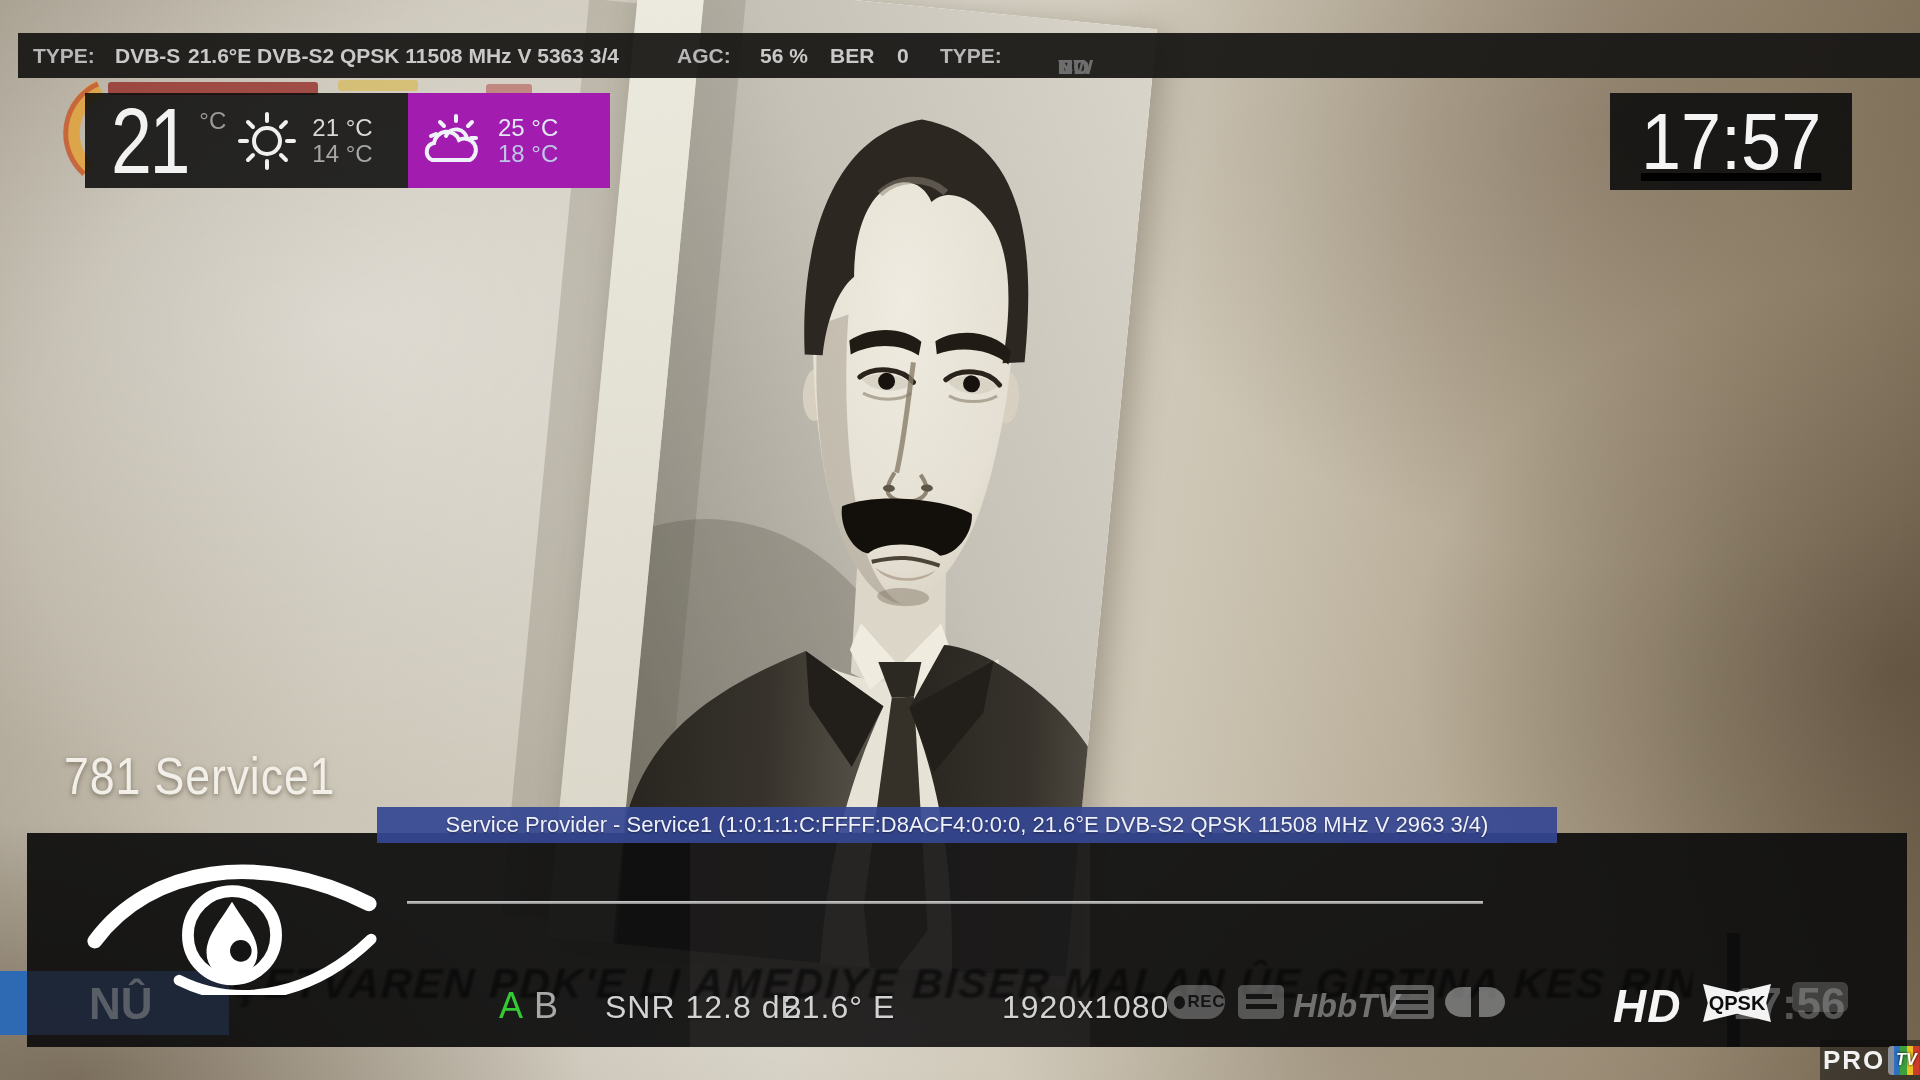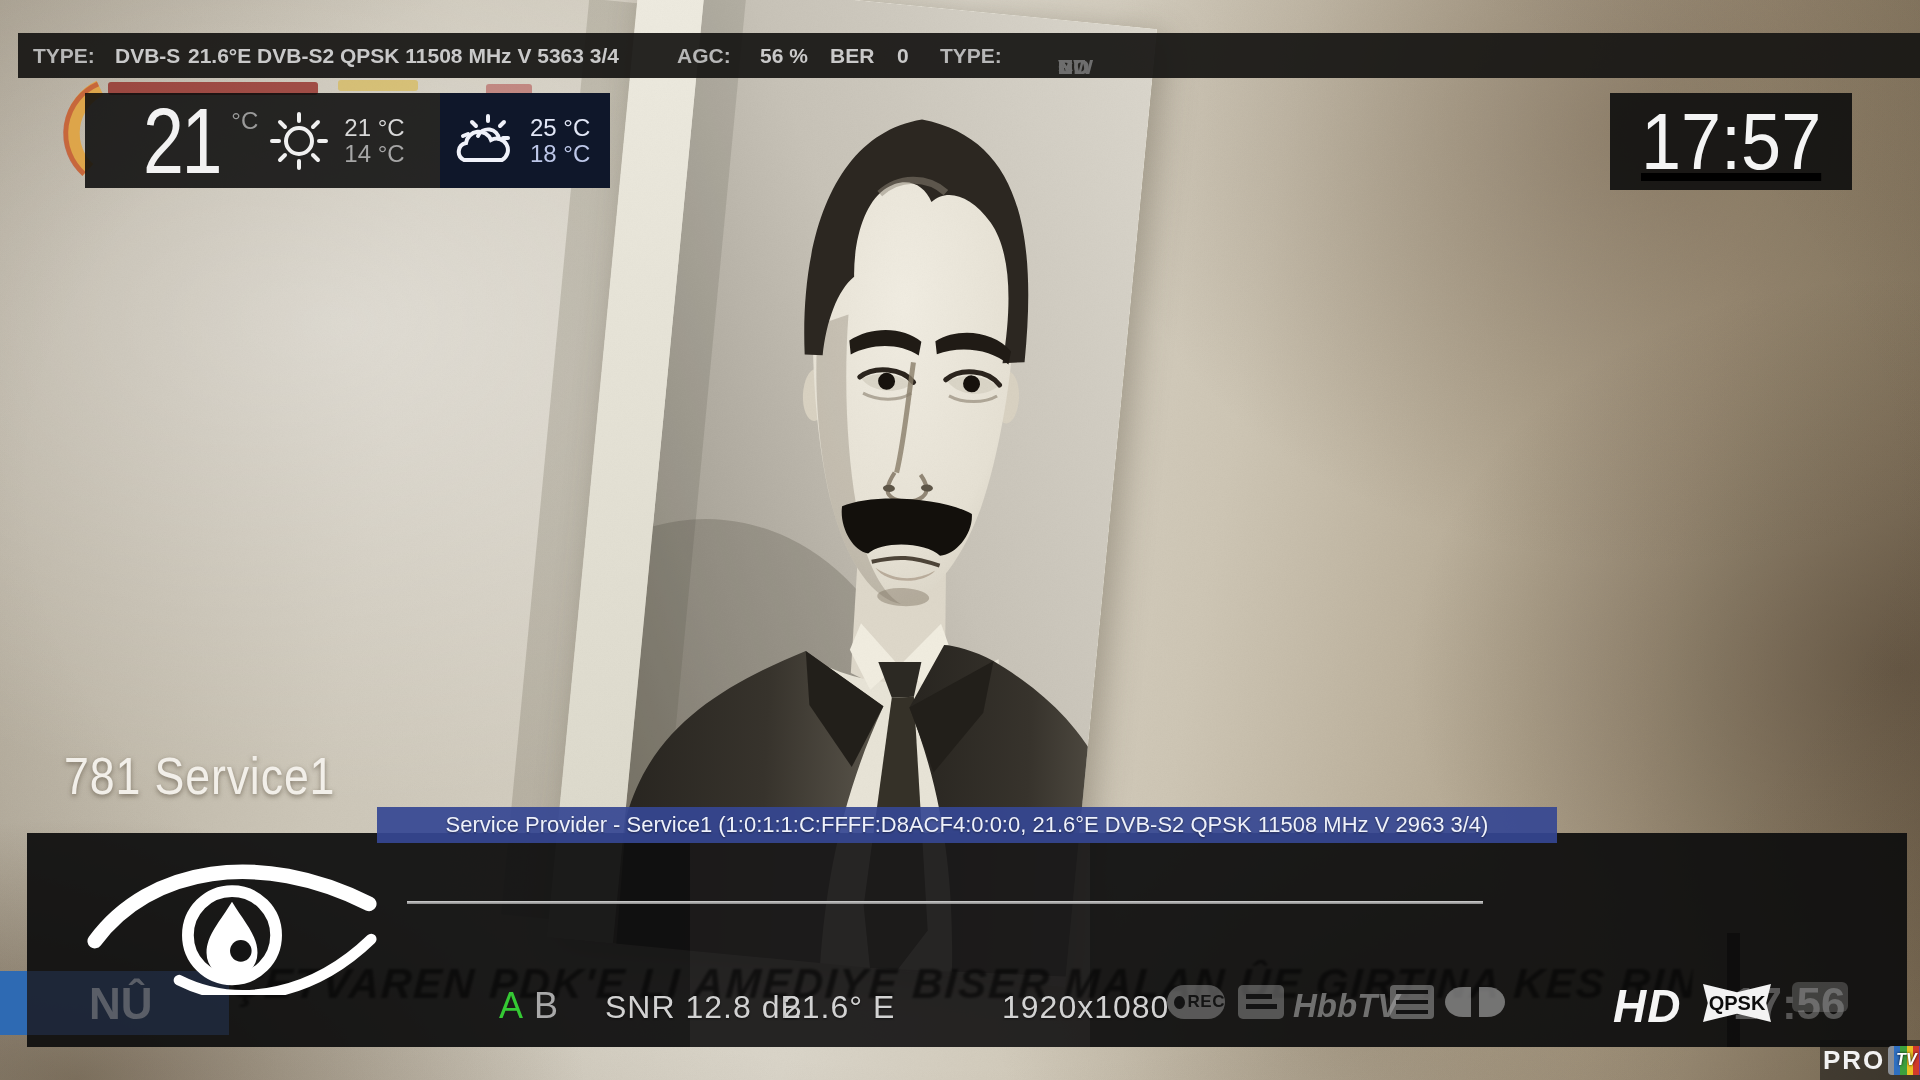--- a/index.html
+++ b/index.html
@@ -35,28 +35,28 @@
 
   
   .tuner-bar{left:18px;top:33px;width:1902px;height:45px;z-index:5;
     background:rgba(23,21,19,.93);color:#c9c9c9;font-size:21px;font-weight:bold;}
   .tuner-bar span{position:absolute;top:11px;white-space:nowrap;}
   .t-label{color:#b7b7b7;}
   .crypt-flags{position:absolute;left:1040px;top:11px;display:flex;gap:14px;color:#6e6e6e;}
 
   
   .weather{left:85px;top:93px;height:95px;z-index:5;display:flex;}
-  .w-now{width:323px;background:rgba(13,13,13,.88);display:flex;align-items:center;padding-left:32px;}
+  .w-now{width:323px;background:rgba(13,13,13,.88);display:flex;align-items:center;}
   .temp-big{font-size:92px;font-weight:200;color:#f2f2f2;line-height:1;margin-left:26px;
     letter-spacing:-3px;transform:scaleX(.8);transform-origin:left center;}
   .temp-unit{font-size:24px;color:#9a9a9a;align-self:flex-start;margin:14px 0 0 -8px;}
   .w-icon{margin-left:10px;flex:none;}
   .minmax{display:flex;flex-direction:column;gap:2px;margin-left:14px;font-size:24px;line-height:1;}
   .mm-hi{color:#d8d8d8;} .mm-lo{color:#a6a6a6;}
-  .w-next{width:170px;background:#0f172a;display:flex;align-items:center;}
+  .w-next{width:202px;background:#a21caf;display:flex;align-items:center;}
   .w-next .mm-hi{color:#e2e7f6;} .w-next .mm-lo{color:#bdc7e8;}
 
   
   .clock{left:1610px;top:93px;width:242px;height:97px;z-index:5;background:rgba(13,13,13,.9);
     display:flex;align-items:center;justify-content:center;text-decoration:underline;}
   .clock-text{font-size:80px;font-weight:200;color:#f4f4f4;transform:scaleX(.9);}
 
   
   .channel-title{left:64px;top:746px;z-index:5;font-size:52px;font-weight:300;color:#f2efe9;
     letter-spacing:1px;text-shadow:0 2px 6px rgba(70,58,42,.55);

